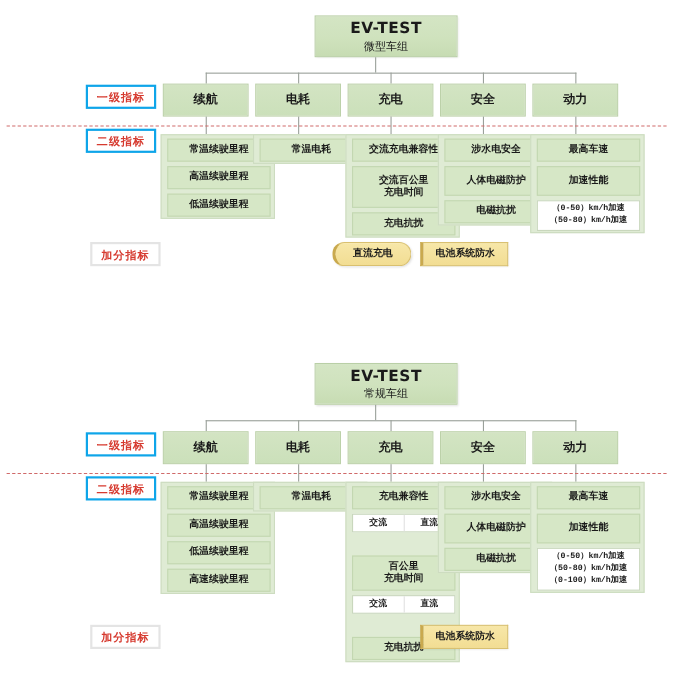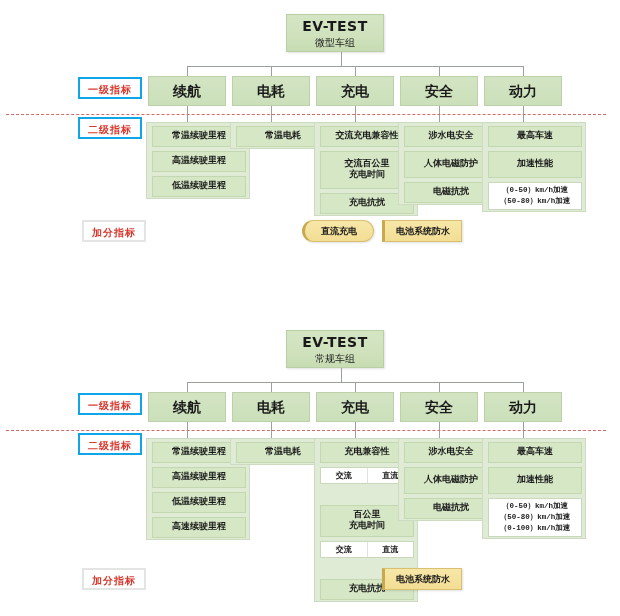--- a/index.html
+++ b/index.html
@@ -21,21 +21,21 @@
     width: 620px;
   }
   #diagram-1 { top: 0; height: 300px; }
   #diagram-2 { top: 316px; height: 300px; }
 
   
   .root-box {
     position: absolute;
     left: 286px;
     top: 14px;
-    width: 98px;
+    width: 130px;
     height: 38px;
     background: linear-gradient(180deg, #d4e5c4 0%, #cfe2bd 55%, #c7dcb3 100%);
     border: 1px solid #b9cfa6;
     box-sizing: border-box;
     text-align: center;
     box-shadow: 1px 1px 2px rgba(0,0,0,0.12);
   }
   .root-title {
     font-size: 14px;
     font-weight: bold;
@@ -90,21 +90,21 @@
   
   .cat-box {
     position: absolute;
     width: 78px;
     height: 30px;
     background: linear-gradient(180deg, #d3e4c3 0%, #cbe0ba 100%);
     border: 1px solid #bcd1a9;
     box-sizing: border-box;
     text-align: center;
     line-height: 28px;
-    font-size: 14px;
+    font-size: 11px;
     font-weight: bold;
     color: #1a1a1a;
   }
 
   
   .col {
     position: absolute;
     width: 104px;
     background: #dfebd4;
     border: 1px solid #cddcc0;

